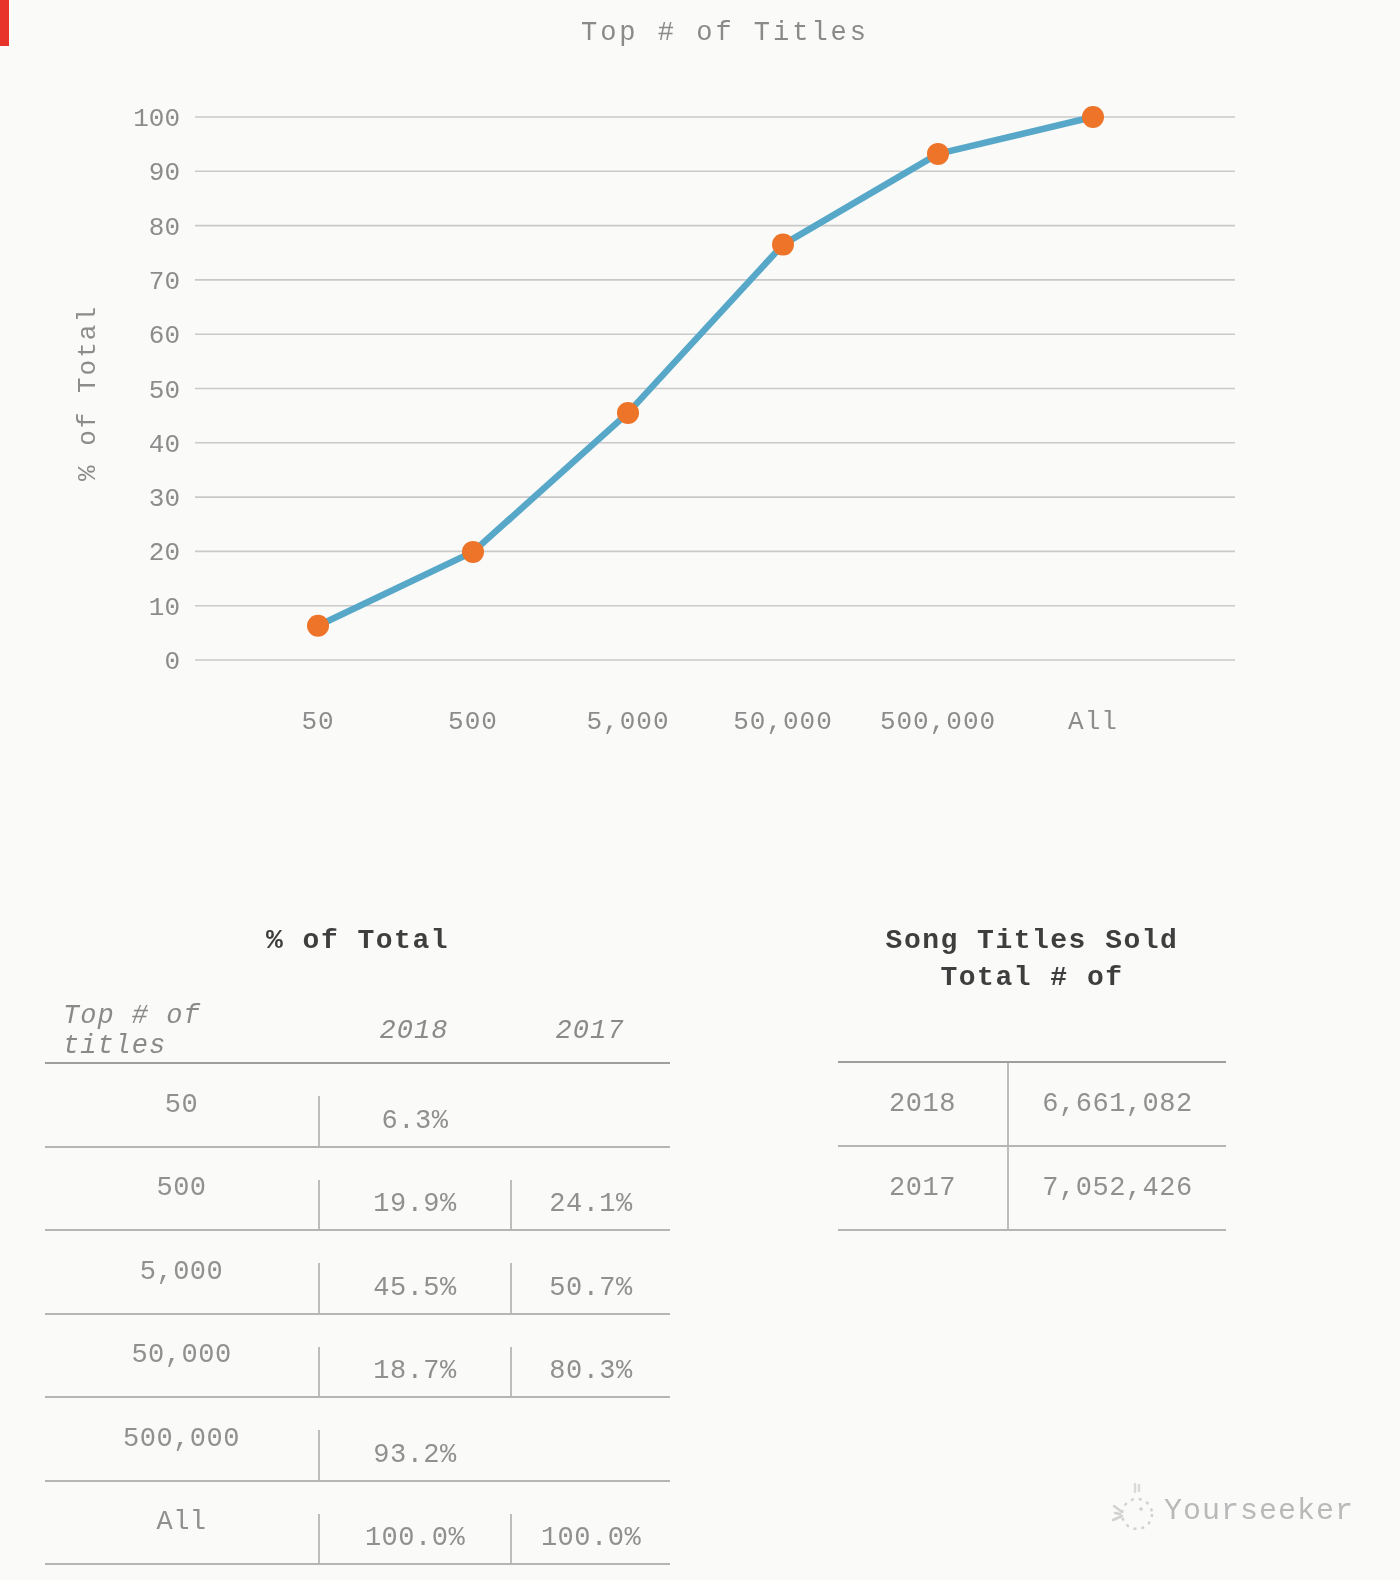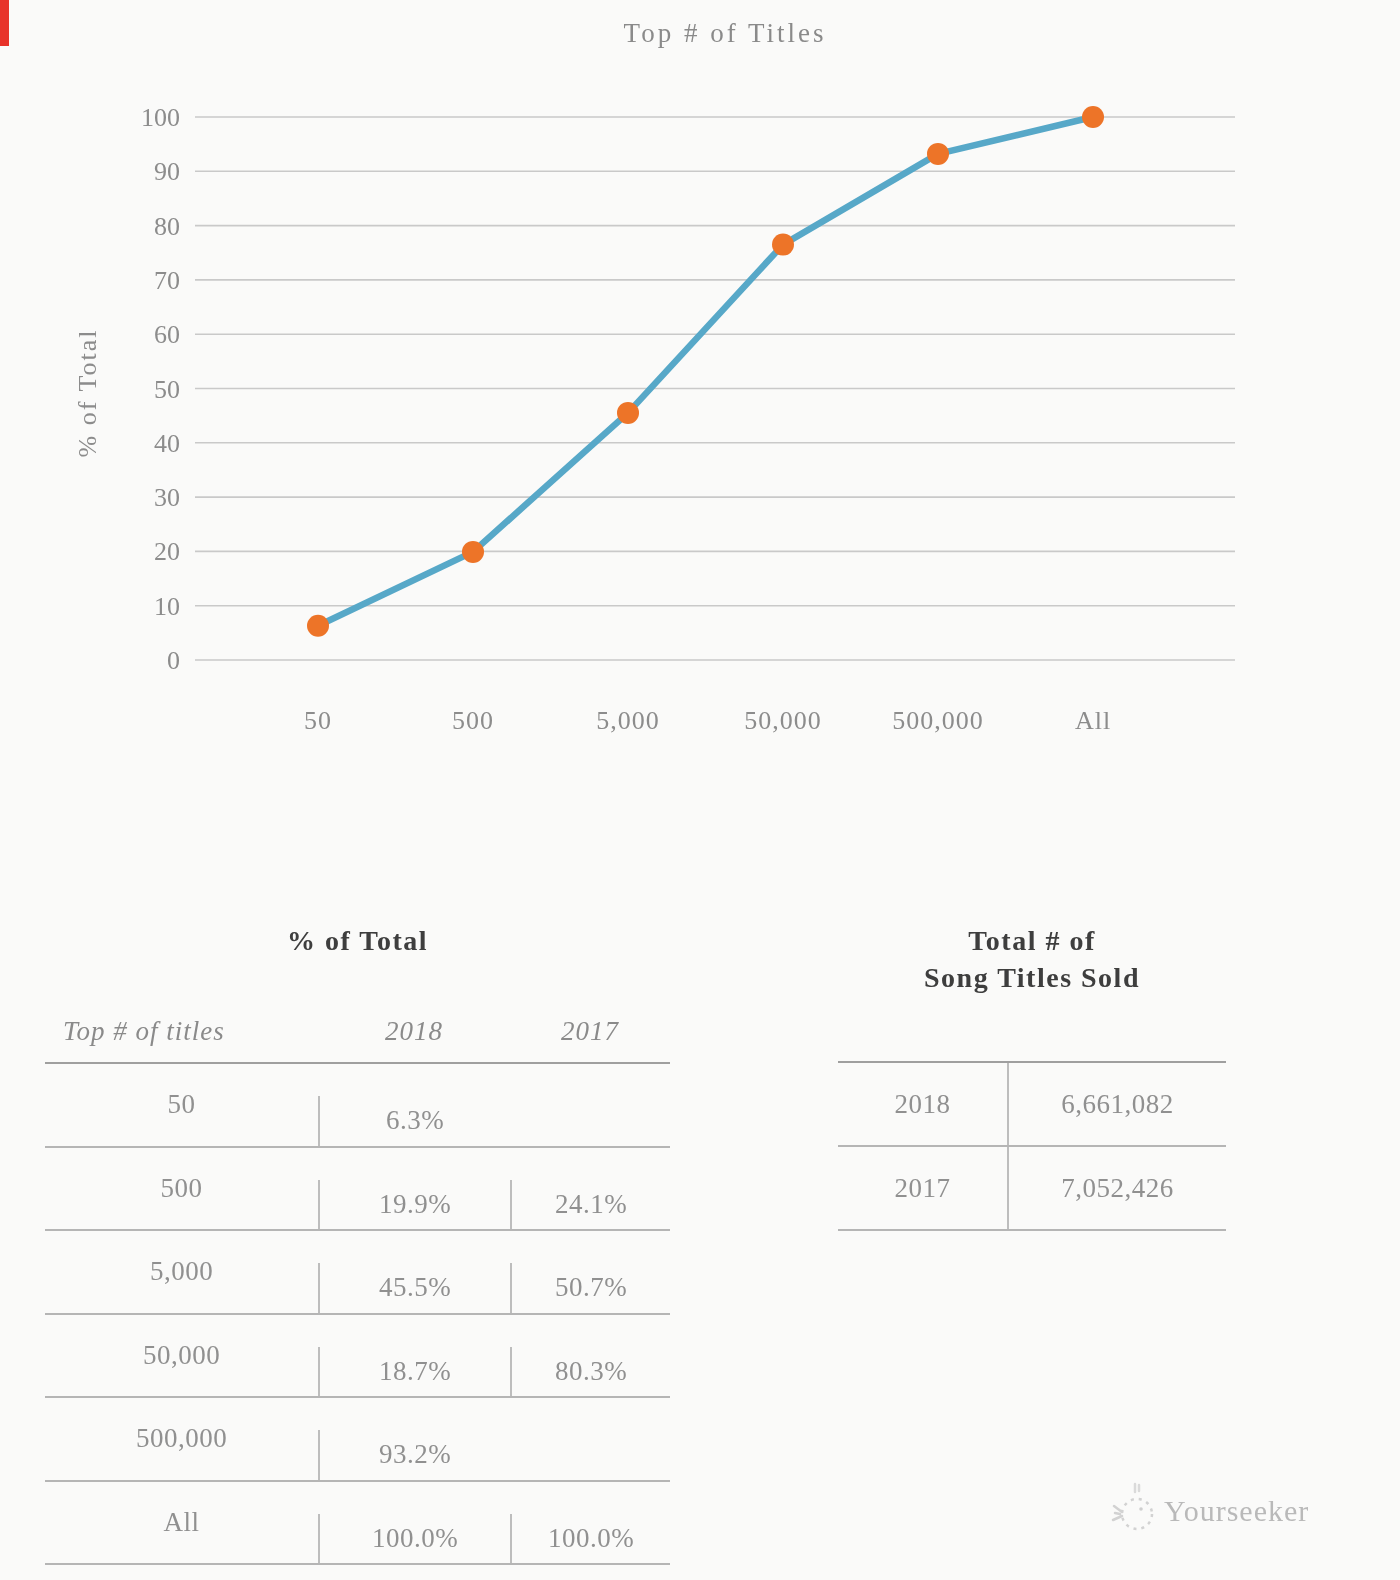--- a/index.html
+++ b/index.html
@@ -1,19 +1,19 @@
 <!DOCTYPE html>
 <html><head>
 <meta charset="utf-8">
 <style>
   html,body{margin:0;padding:0;background:#fafaf9;}
   #stage{
     position:relative;width:1400px;height:1580px;overflow:hidden;
     background:#fafaf9;
-    font-family:Liberation Serif, serif;
+    font-family:Liberation Mono, monospace;
     -webkit-font-smoothing:antialiased;
   }
   
   #corner-mark{position:absolute;left:0;top:0;width:9px;height:46px;background:#e8332a;}
 
   
   #chart-title{
     position:absolute;left:50px;top:18px;width:1350px;text-align:center;
     font-size:27px;letter-spacing:3px;color:#8a8a8a;
   }
@@ -145,22 +145,22 @@
         <div class="cellrow">
           <div class="cell">All</div>
           <div class="cell">100.0%</div>
           <div class="cell">100.0%</div>
         </div>
       </div>
   </div>
 
   <div id="tot-table">
     <div class="tbl-title">
+      <div>Song Titles Sold</div>
       <div>Total # of</div>
-      <div>Song Titles Sold</div>
     </div>
     <div id="tot-body">
         <div class="cellrow">
           <div class="cell">2018</div>
           <div class="cell">6,661,082</div>
         </div>
         <div class="cellrow">
           <div class="cell">2017</div>
           <div class="cell">7,052,426</div>
         </div>

